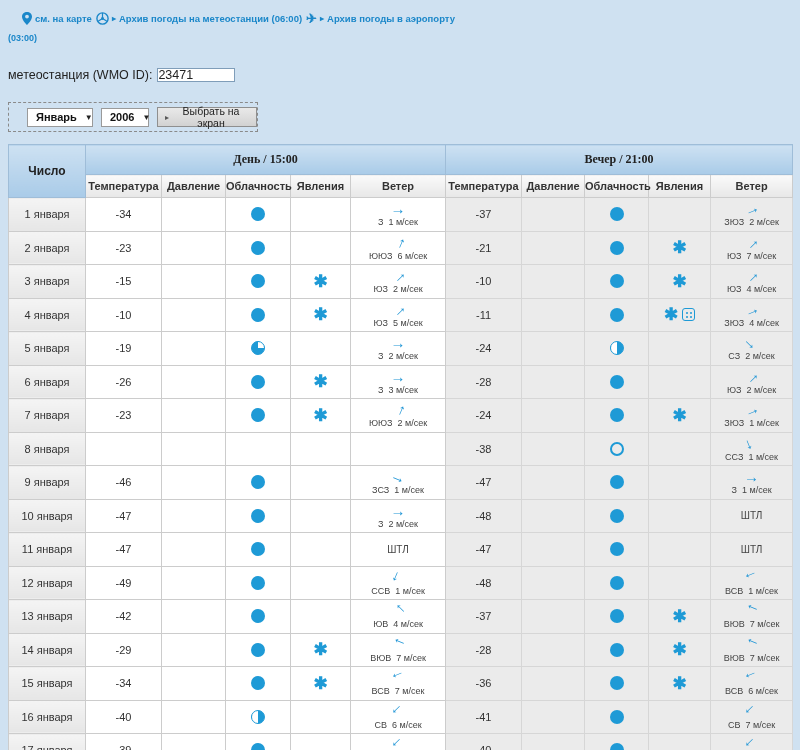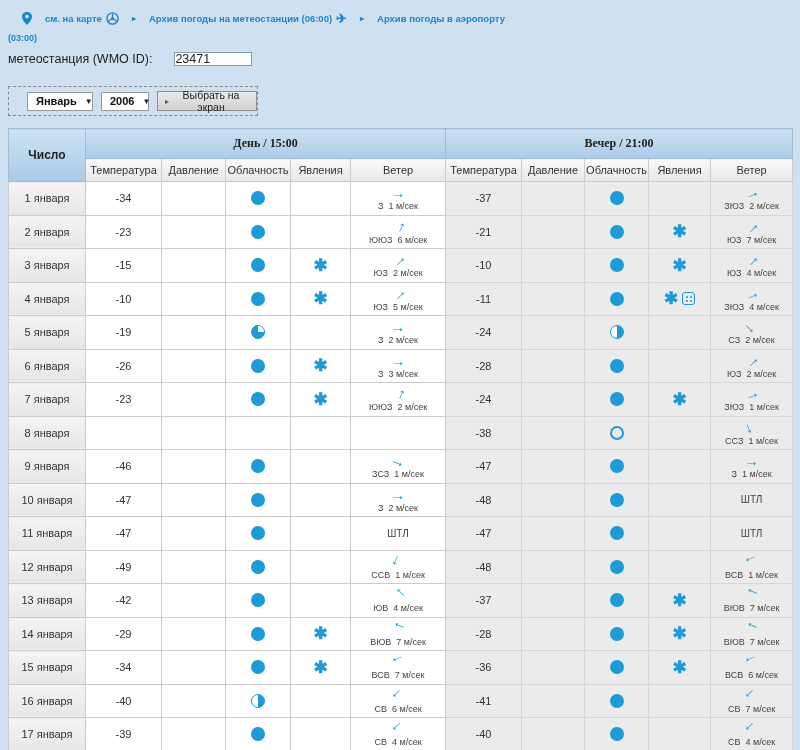--- a/index.html
+++ b/index.html
@@ -8,28 +8,28 @@
     background:#cfe1f1;
     font-family:"Liberation Sans", sans-serif;
     color:#333;
   }
   .page { padding:2px 8px 0 8px; }
 
   
   .hdr-line { display:flex; align-items:flex-start; }
   h1.title { font-size:19px; font-weight:bold; color:#000; white-space:nowrap; margin-top:2px; }
   .hdr-links { display:flex; align-items:center; gap:4px; margin-left:14px; margin-top:9px; white-space:nowrap; }
-  .hdr-link { color:#1b87c9; font-size:9.5px; font-weight:bold; text-decoration:none; display:inline-flex; align-items:center; gap:13px; cursor:pointer; }
+  .hdr-link { color:#1b87c9; font-size:9.5px; font-weight:bold; text-decoration:none; display:inline-flex; align-items:center; gap:3px; cursor:pointer; }
   .tri { color:#1b87c9; font-size:8px; }
   .pin-svg, .wheel-svg { display:inline-block; vertical-align:middle; }
   .plane-glyph { color:#1b87c9; font-size:13px; }
   .wrap-time { color:#1b87c9; font-size:9px; font-weight:bold; margin-top:7px; display:inline-block; cursor:pointer; }
 
   
-  .station { margin-top:7px; font-size:12.5px; color:#222; display:flex; align-items:center; gap:22px; }
+  .station { margin-top:23px; font-size:12.5px; color:#222; display:flex; align-items:center; gap:5px; }
   .station input {
     width:78px; height:14px; border:1px solid #7f9db9; background:#fff;
     font-family:"Liberation Sans", sans-serif; font-size:12.5px; padding:1px 0; color:#222;
   }
 
   
   .controls {
     margin-top:20px; width:250px; height:30px;
     border:1px dashed #8a8a8a;
     display:flex; align-items:center; gap:8px; padding:0 0 0 18px;
@@ -63,21 +63,21 @@
   th.group {
     height:30px; background:linear-gradient(#cde1f2,#a9cbe8);
     font-size:12px; font-weight:bold; color:#222; border:1px solid #9fbdd8;font-family:Liberation Serif, serif;
   }
   th.date-hd {
     background:linear-gradient(#cde1f2,#a9cbe8);
     font-size:12px; font-weight:bold; color:#222; border:1px solid #9fbdd8;
   }
   th.sub {
     height:23px; background:linear-gradient(#fafafa,#e7e7e7);
-    font-size:11px; font-weight:normal; color:#333; border:1px solid #ccc;
+    font-size:11px; font-weight:bold; color:#333; border:1px solid #ccc;
   }
   tr.data-row { height:33.5px; }
   tr.data-row td { border:1px solid #ccc; text-align:center; vertical-align:middle; font-size:11px; color:#333; }
   td.date-cell { background:linear-gradient(#f4f4f4,#e6e6e6); font-size:11px; color:#333; }
   td.eve { background:#ebebeb; border-color:#d6d6d6 !important; }
 
   
   .cloud { display:inline-block; width:14px; height:14px; border-radius:50%; vertical-align:middle; }
   .cloud.full { background:#1e9ad6; }
   .cloud.three_quarter { border:1.5px solid #1e9ad6; background:conic-gradient(#fff 0 90deg,#1e9ad6 90deg 360deg); }

